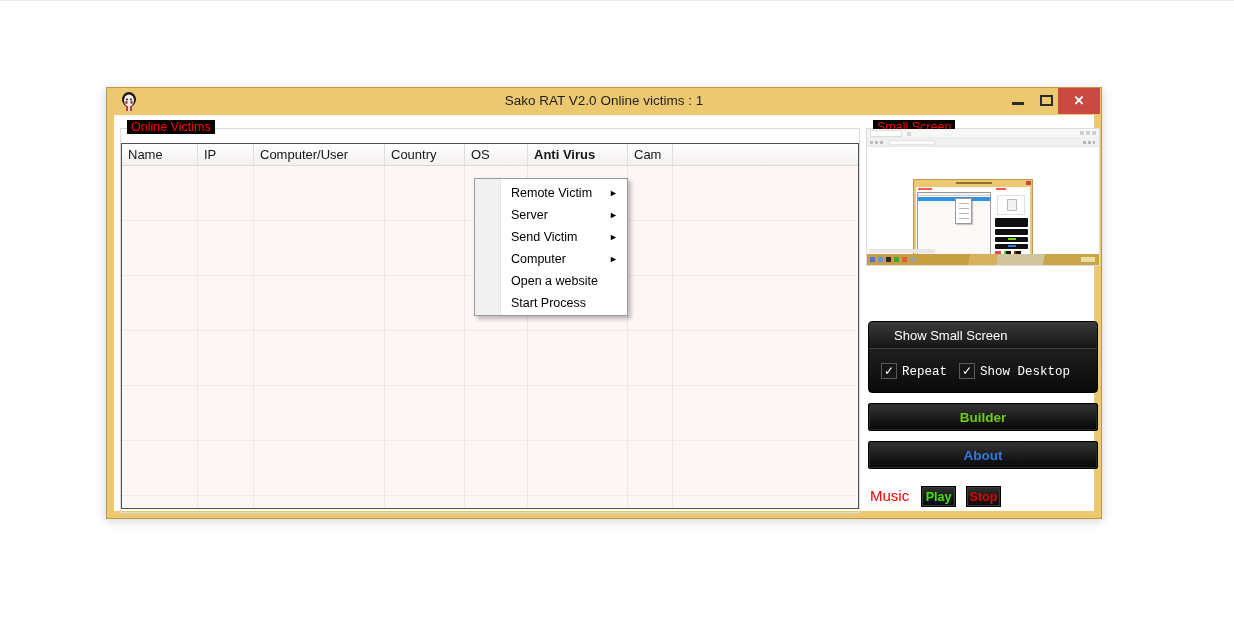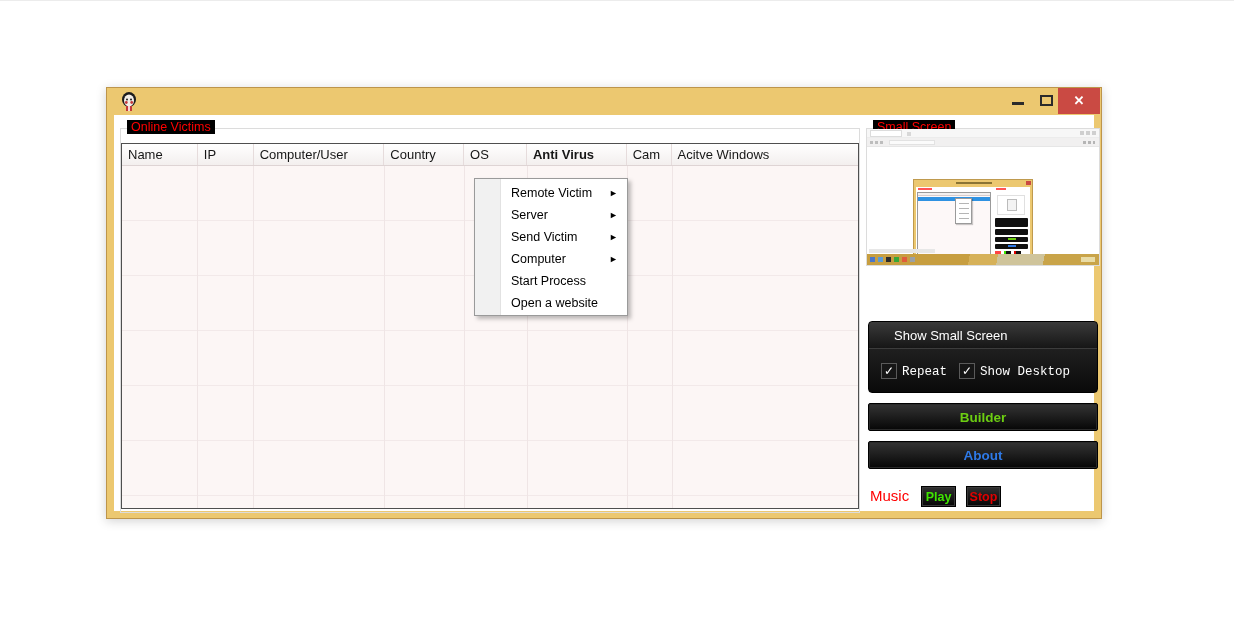--- a/index.html
+++ b/index.html
@@ -146,41 +146,41 @@
     <svg class="app-icon" viewBox="0 0 18 19">
       <ellipse cx="9" cy="7.5" rx="7" ry="7.5" fill="#1d1d1d"></ellipse>
       <ellipse cx="9" cy="8.5" rx="5" ry="6" fill="#f3eee8"></ellipse>
       <circle cx="7" cy="7.5" r="1" fill="#222"></circle>
       <circle cx="11" cy="7.5" r="1" fill="#222"></circle>
       <circle cx="6.3" cy="10.5" r="1.4" fill="#c43a3a"></circle>
       <circle cx="11.7" cy="10.5" r="1.4" fill="#c43a3a"></circle>
       <rect x="6" y="14" width="6" height="5" fill="#c43a3a"></rect>
       <rect x="8.2" y="14" width="1.6" height="5" fill="#ffffff"></rect>
     </svg>
+    <div class="title-text">Sako RAT V2.0 Online victims : 1</div>
     <div class="btn-min"></div>
     <div class="btn-max"></div>
     <div class="btn-close"><span>✕</span></div>
   </div>
 
   <div class="client">
 
     <div class="groupbox gb-victims">
       <span class="group-label">Online Victims</span>
     </div>
 
     <div class="vtable">
       <div class="thead">
         <div class="th c0">Name</div>
         <div class="th c1">IP</div>
         <div class="th c2">Computer/User</div>
         <div class="th c3">Country</div>
         <div class="th c4">OS</div>
         <div class="th c5">Anti Virus</div>
         <div class="th c6">Cam</div>
-        <div class="th c7">Acitve Windows</div>
       </div>
       <div class="trow">
         <div class="td c0">
             <span class="flag"></span>
             <span>!HacK...</span>
           </div>
         <div class="td c1">127....</div>
         <div class="td c2">GORYNYCH/hacker</div>
         <div class="td c3">United S...</div>
         <div class="td c4">Micros...</div>
@@ -295,18 +295,18 @@
   </div>
   <div class="ctx-item">
     <span>Send Victim</span>
     <span class="ctx-arrow">►</span>
   </div>
   <div class="ctx-item">
     <span>Computer</span>
     <span class="ctx-arrow">►</span>
   </div>
   <div class="ctx-item">
+    <span>Open a website</span>
+  </div>
+  <div class="ctx-item">
     <span>Start Process</span>
   </div>
-  <div class="ctx-item">
-    <span>Open a website</span>
-  </div>
 </div>
 
 </body></html>

